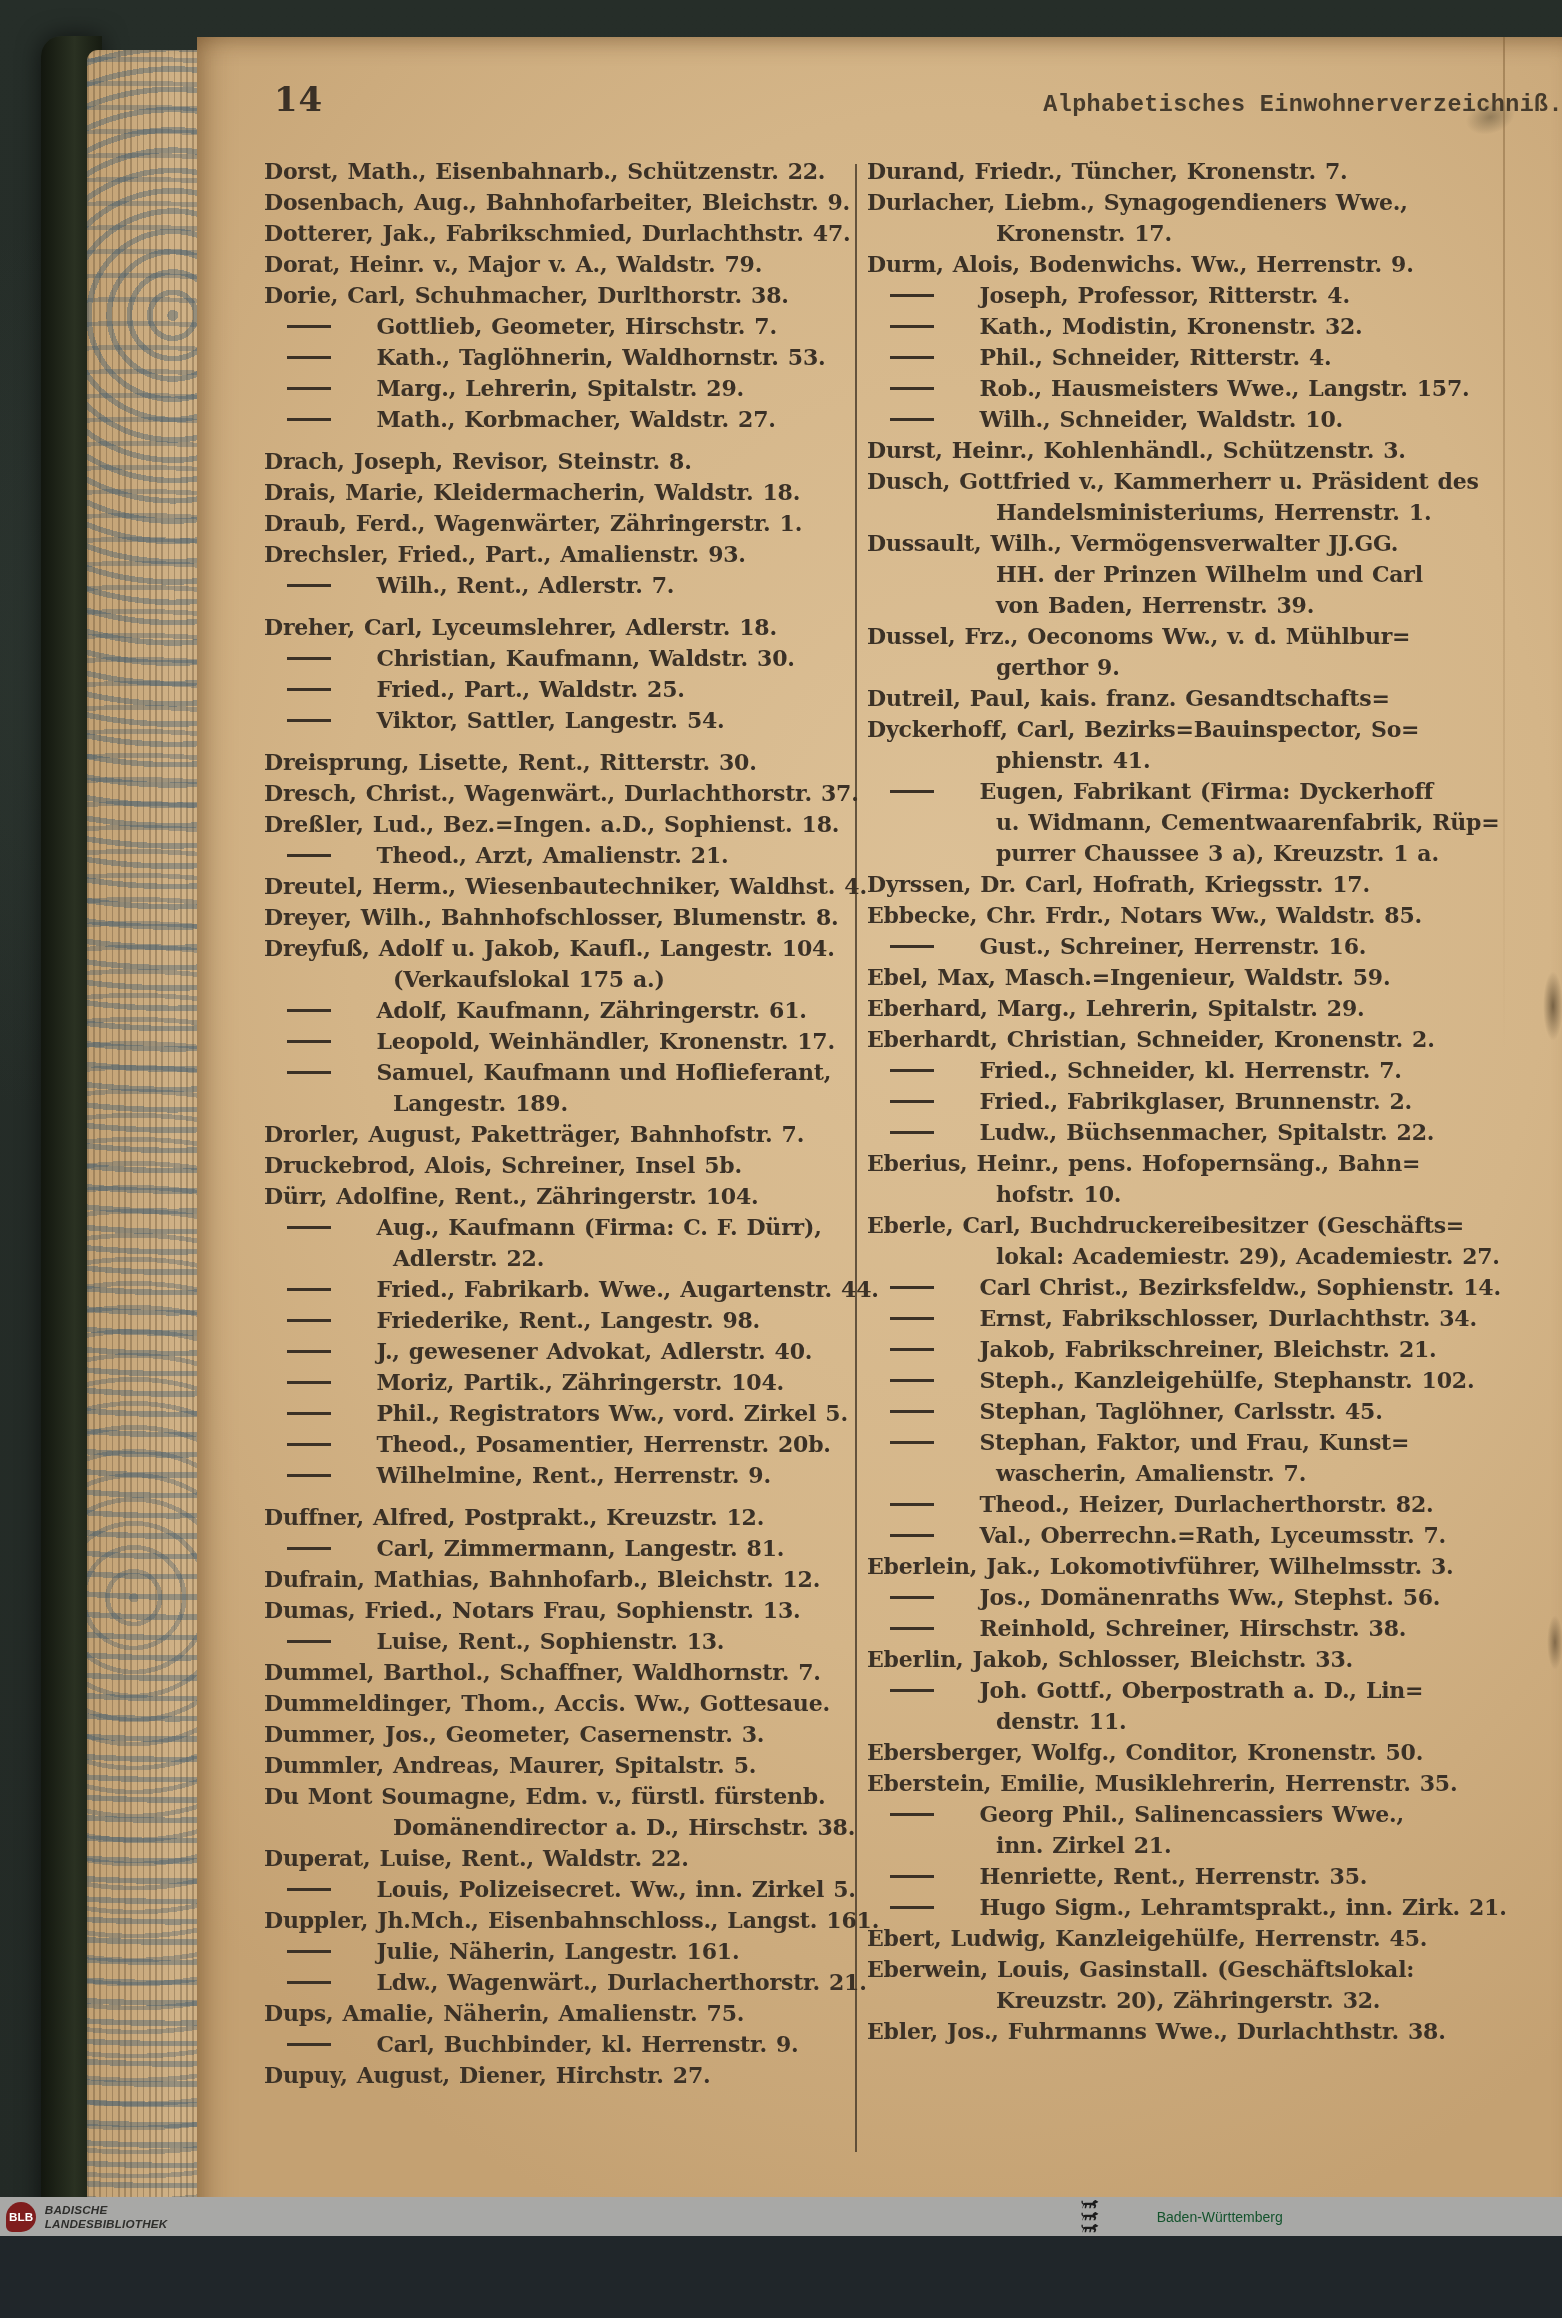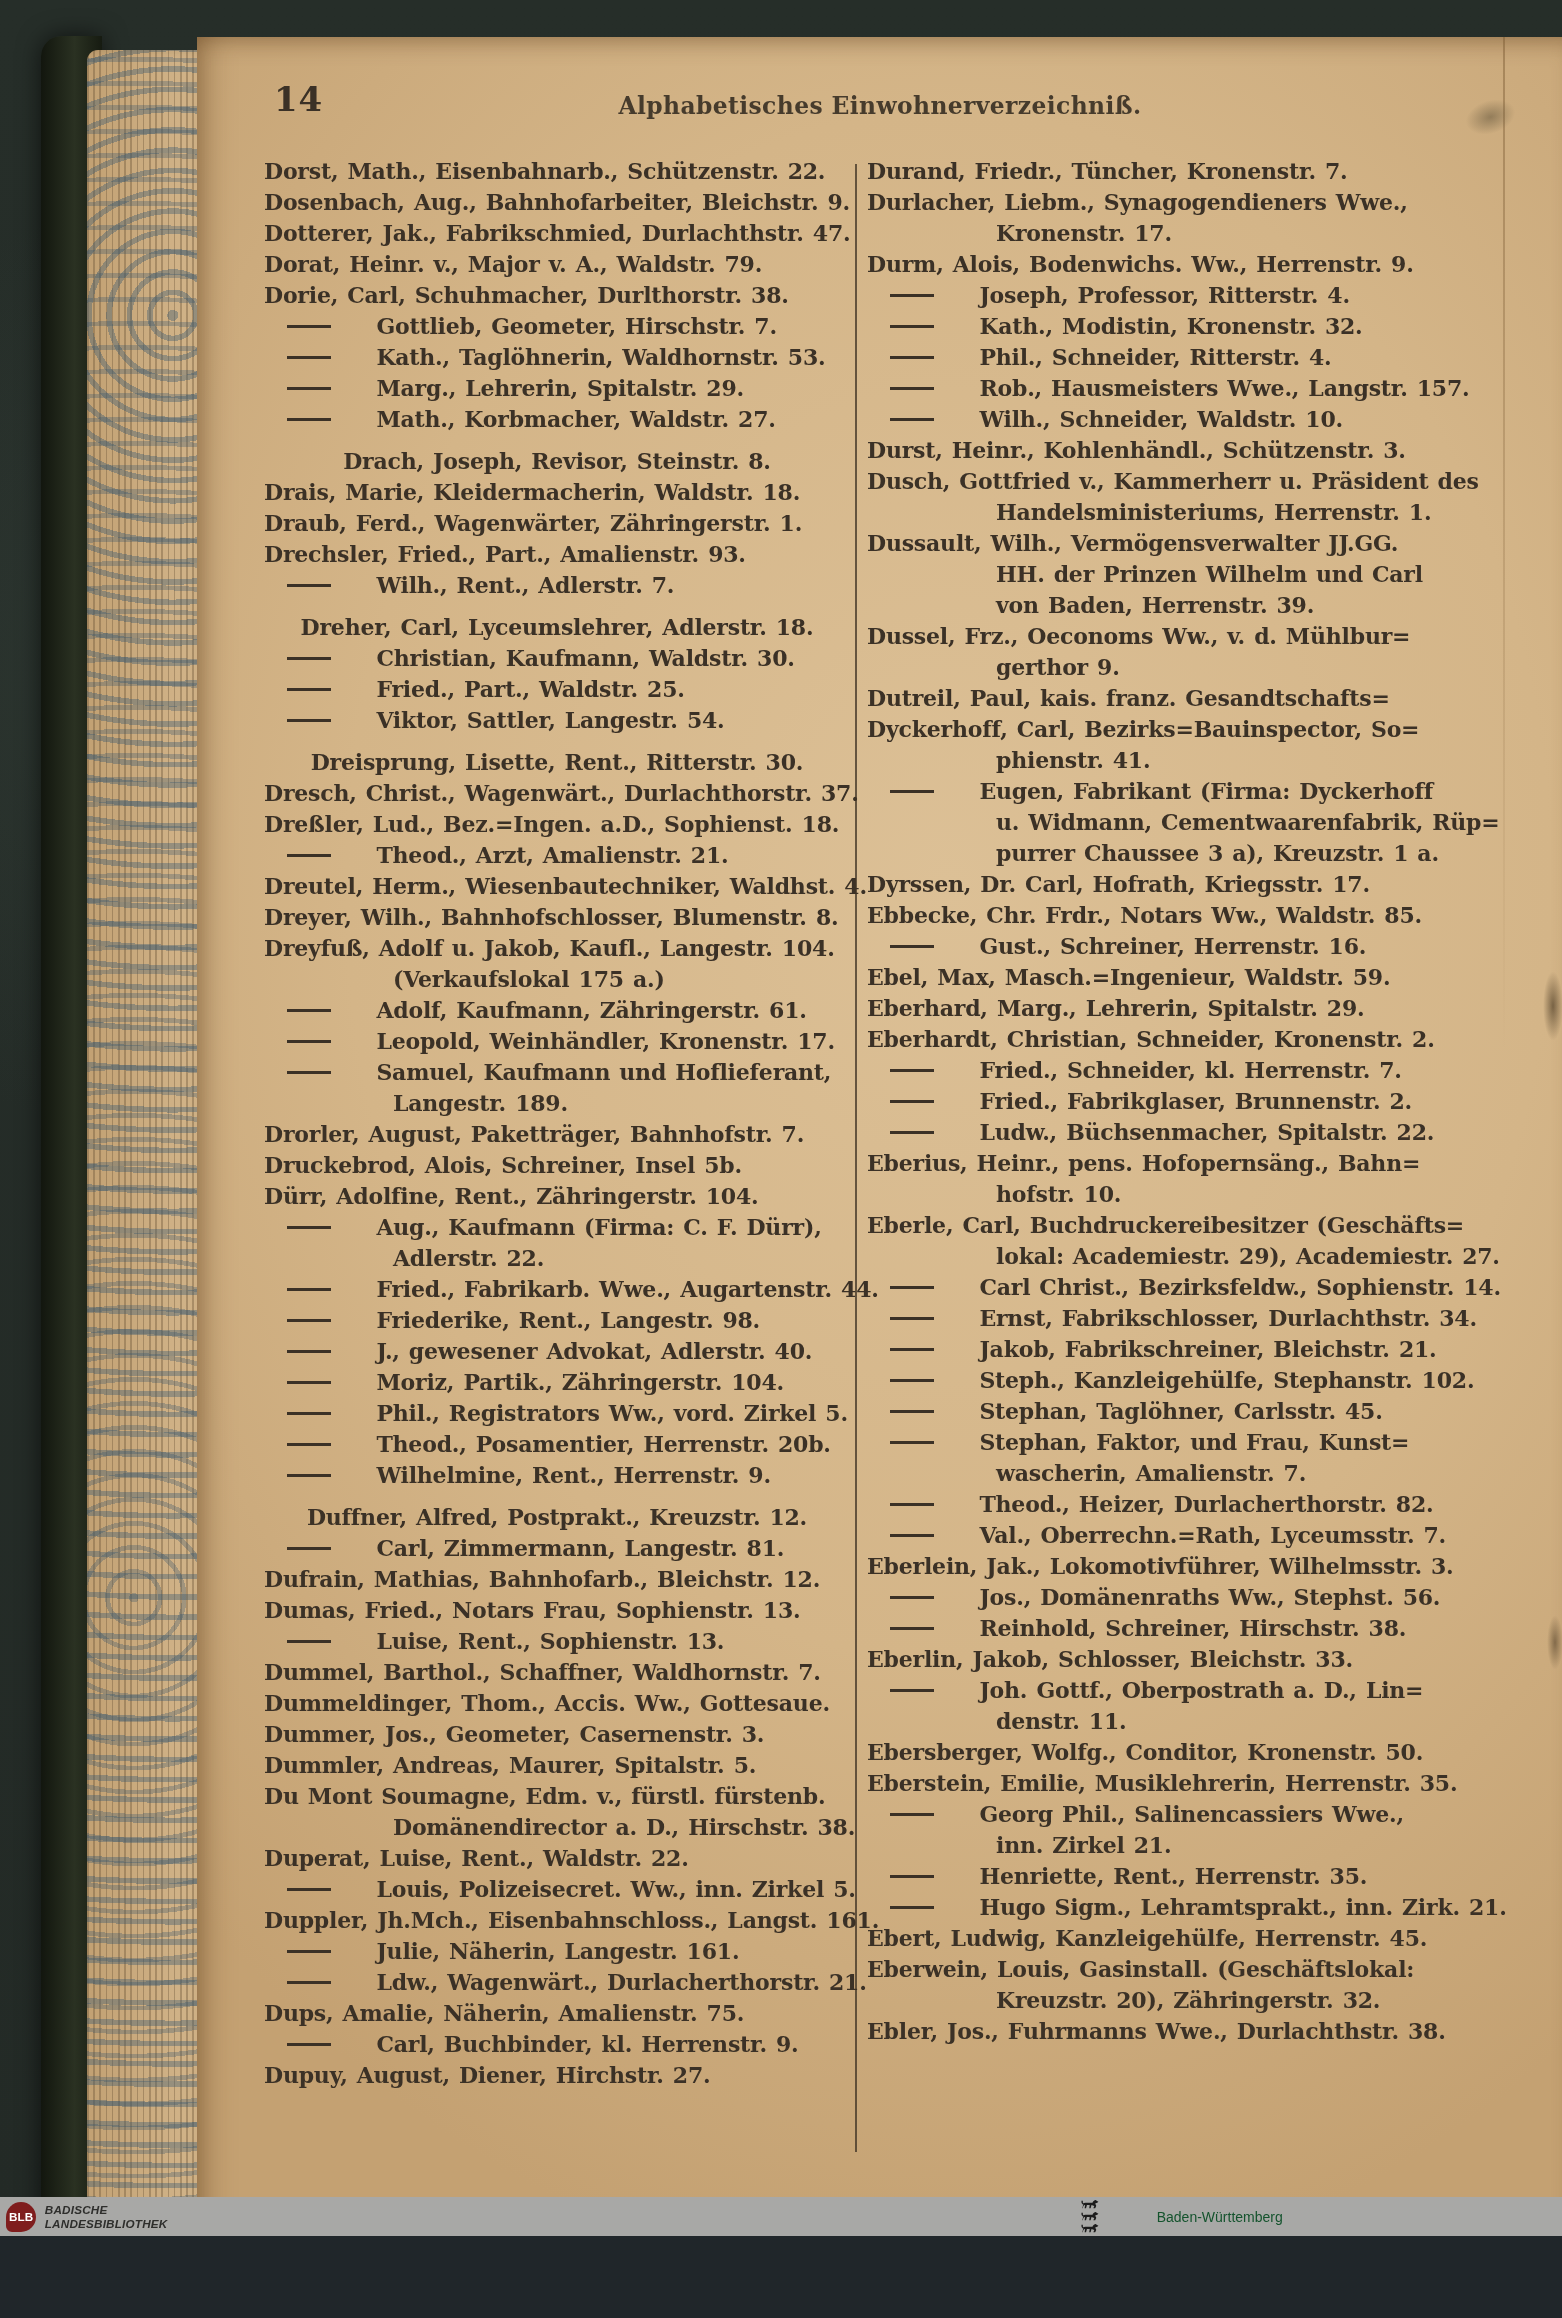--- a/index.html
+++ b/index.html
@@ -45,37 +45,37 @@
   .stain1 { position:absolute; right:0px; top:934px; width:20.3px; height:70px;
     background:radial-gradient(rgba(60,45,25,.6), transparent 70%); }
   .stain2 { position:absolute; right:0px; top:1578px; width:15.6px; height:55px;
     background:radial-gradient(rgba(60,45,25,.5), transparent 70%); }
   
   .page-number {
     position:absolute; left:77px; top:42px;
     font-size:34px; font-weight:bold; color:#3b3126; letter-spacing:0.8px;
   }
   .page-title {
-    position:absolute; left:0; right:0; top:55px; text-align:center;
-    font-size:23.4px; font-weight:bold; color:#463b2c; letter-spacing:0.4px;
+    position:absolute; left:0; right:0; top:55px; text-align:right;
+    font-size:23.4px; font-weight:bold; color:#463b2c; letter-spacing:0.4px;font-family:Liberation Mono, monospace;
   }
   
   .columns { position:absolute; left:67px; top:119px; width:1289px; }
   .col { position:absolute; top:0; }
   #col-left  { left:0px;   width:586px; }
   #col-right { left:603px; width:625px; }
   .divider {
     position:absolute; left:591px; top:7.8px; width:1.6px; height:1988px;
     background:rgba(62,50,35,.75);
   }
   .line {
     font-size:22px; line-height:31px; font-weight:700; color:#3b3126;
     white-space:nowrap; letter-spacing:-0.2px; word-spacing:1.6px;
   }
-  .line.gap { margin-top:11px;text-align:center; }
+  .line.gap { margin-top:11px; }
   .line.c { padding-left:129px; }
   .dash {
     display:inline-block; width:44px; height:3.1px; background:#3b3126;
     margin:0 45px 0 23.4px; vertical-align:6.2px;
   }
   
   .footer-bar {
     position:absolute; left:0; bottom:0; width:1562px; height:39px;
     background:#a8a8a6; font-family:"Liberation Sans", sans-serif;
   }

